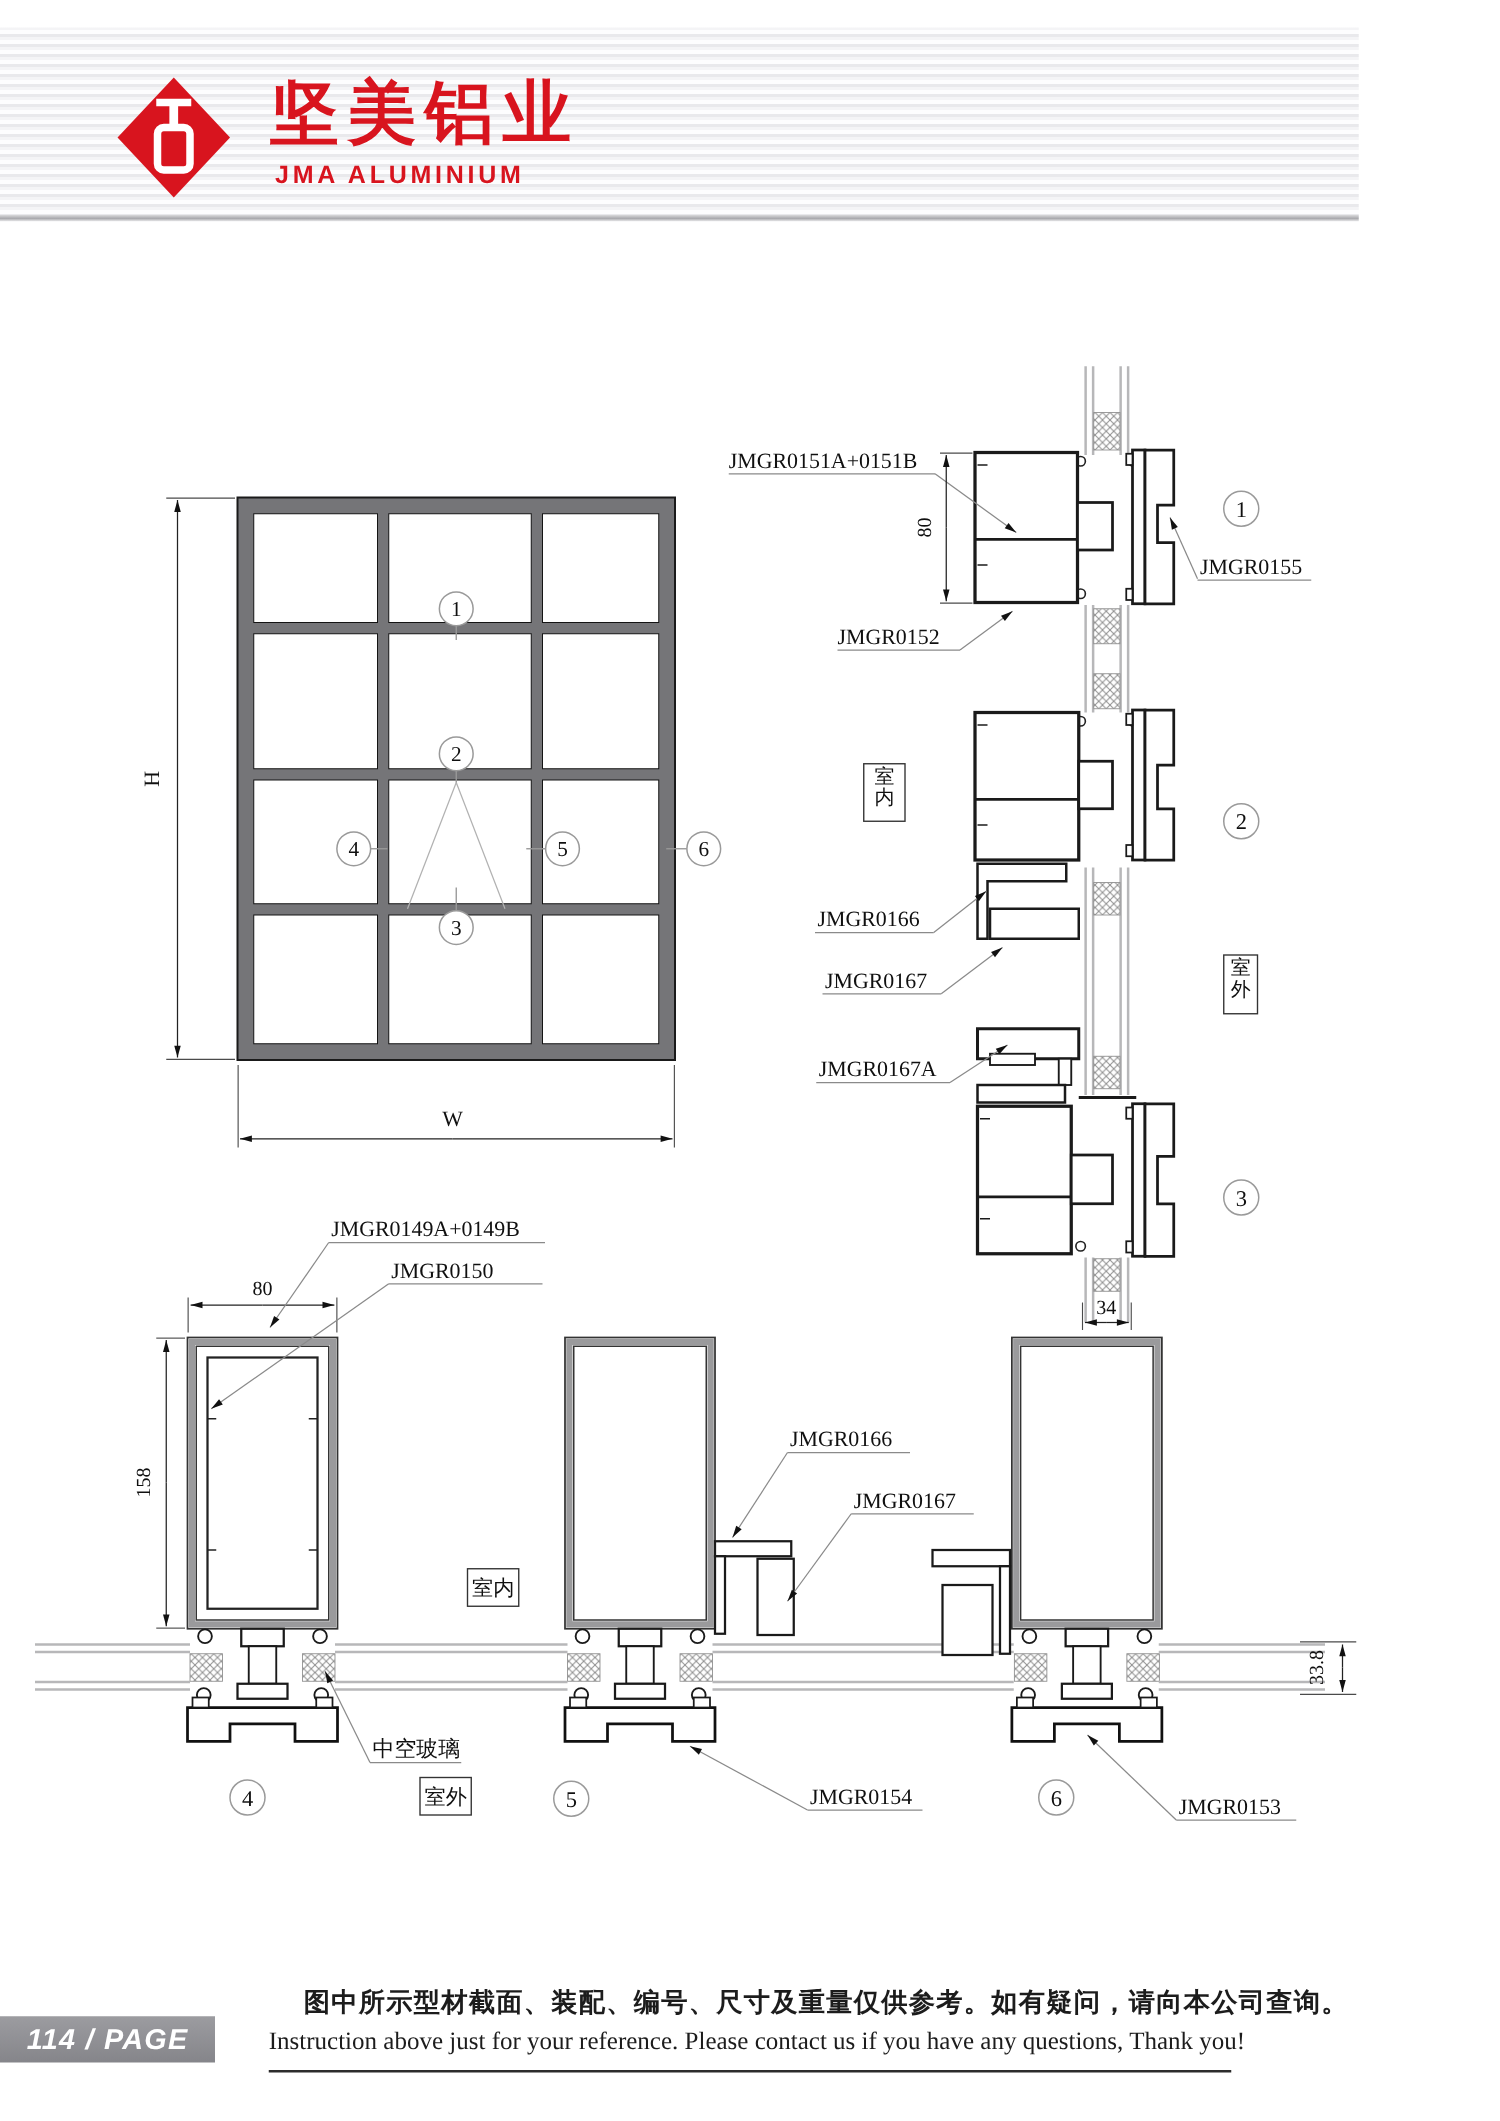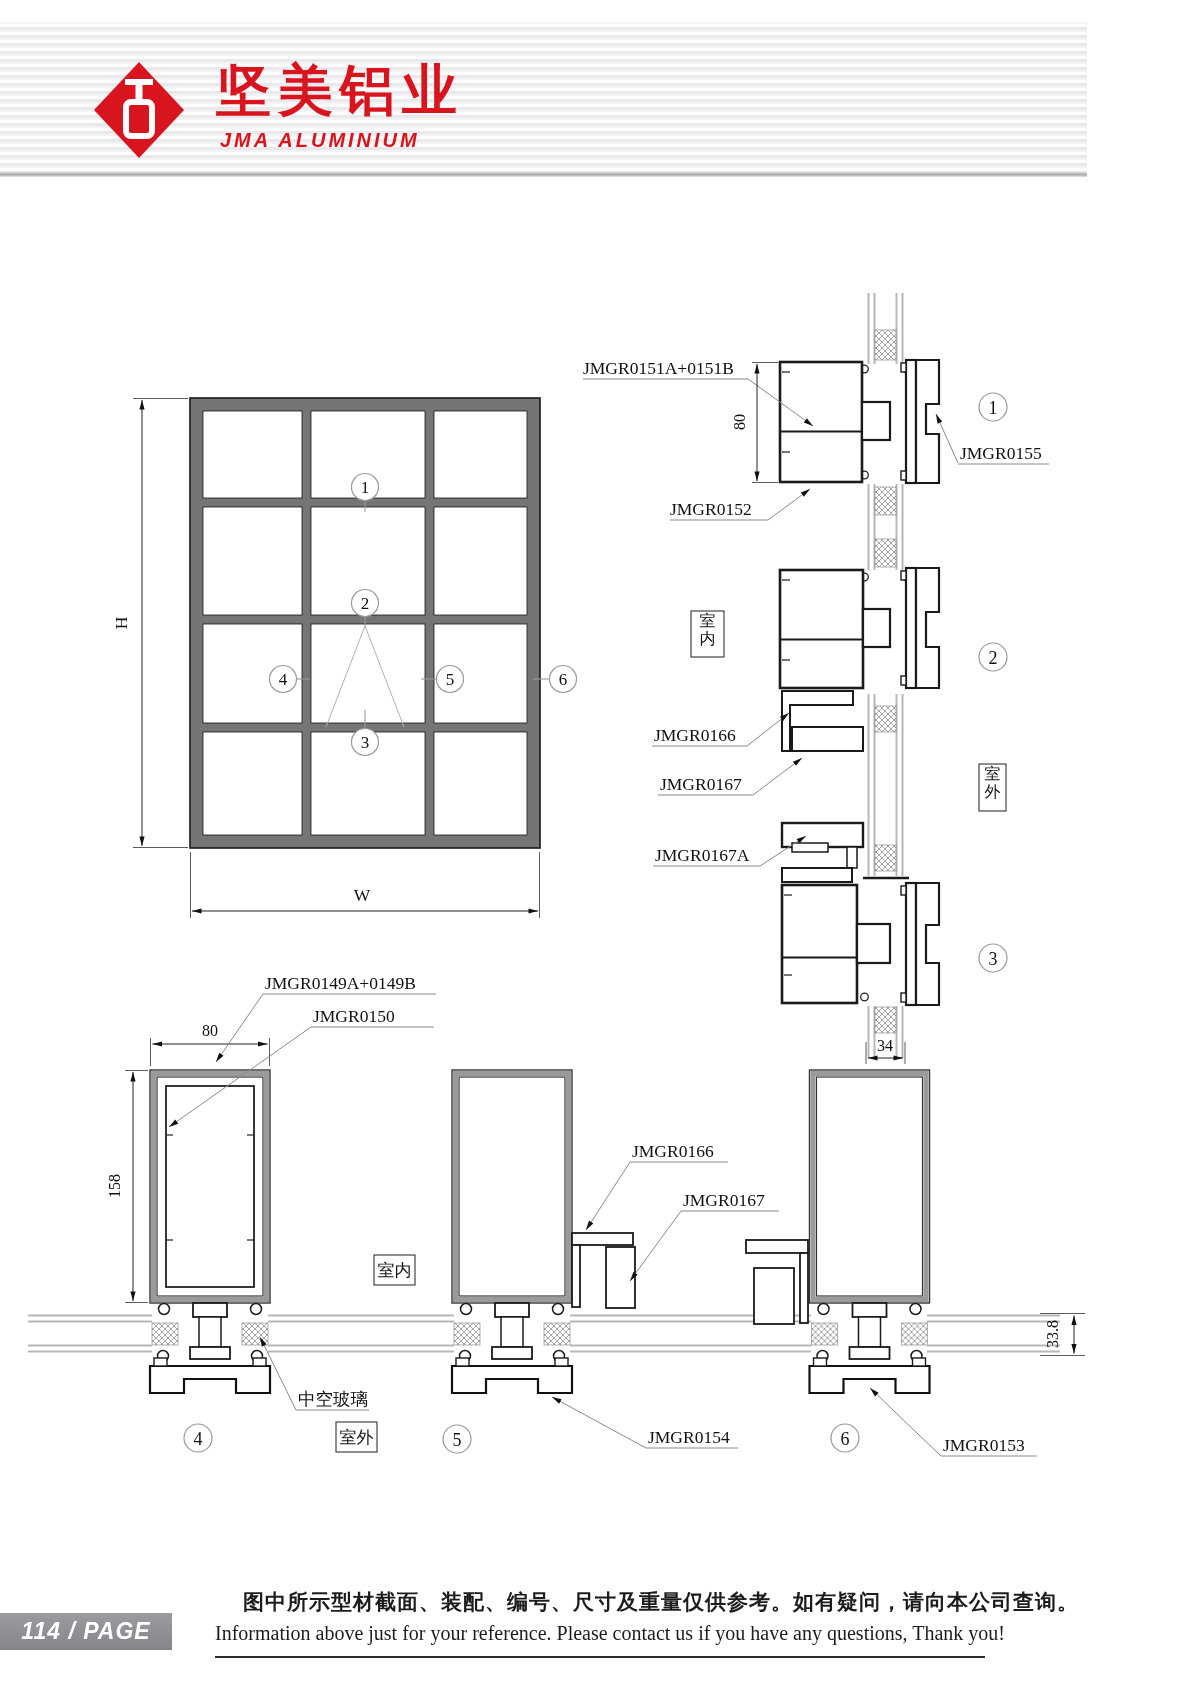--- a/index.html
+++ b/index.html
@@ -7,21 +7,21 @@
         font-family:"Liberation Sans",sans-serif;}
   
   .hdr-stripes{position:absolute;left:0;top:22px;width:1200px;height:150px;
     background:repeating-linear-gradient(180deg,#f4f4f6 0 2px,#fdfdfe 2px 5px,#e9e9ec 5px 8px);}
   .hdr-rule{position:absolute;left:0;top:172px;width:1200px;height:5px;
     background:linear-gradient(180deg,#d9d9db,#a9a9ad 55%,#e8e8ea);}
   .logo-diamond{position:absolute;left:92px;top:60px;width:94px;height:100px;}
   .brand-cn{position:absolute;left:216px;top:54px;font-size:55px;font-weight:bold;
     color:#d8141e;letter-spacing:7px;white-space:nowrap;}
   .brand-en{position:absolute;left:220px;top:129px;font-size:20px;font-weight:bold;
-    font-style:italic;color:#d8141e;letter-spacing:3px;white-space:nowrap;}
+    color:#d8141e;letter-spacing:3px;white-space:nowrap;}
   .title-cn{position:absolute;left:428px;top:76px;font-size:28px;font-weight:bold;
     color:#141414;letter-spacing:1px;white-space:nowrap;}
   .title-en{position:absolute;left:428px;top:112px;font-size:20px;color:#141414;
     font-family:"Liberation Serif","DejaVu Serif",serif;white-space:nowrap;}
   .drawing{position:absolute;left:0;top:0;}
   
   .note-cn{position:absolute;left:215px;top:1588px;font-size:21px;font-weight:bold;
     color:#1c1c1c;letter-spacing:1px;white-space:nowrap;margin-left:28px;}
   .note-en{position:absolute;left:215px;top:1622px;font-size:20px;color:#1c1c1c;
     font-family:"Liberation Serif","DejaVu Serif",serif;white-space:nowrap;}
@@ -378,16 +378,16 @@
       <circle cx="198" cy="1438" r="14" fill="#fff" stroke="#9a9a9a" stroke-width="1.2"></circle>
       <text class="tmk" x="198" y="1444.5" text-anchor="middle">4</text>
       <circle cx="457" cy="1439" r="14" fill="#fff" stroke="#9a9a9a" stroke-width="1.2"></circle>
       <text class="tmk" x="457" y="1445.5" text-anchor="middle">5</text>
       <circle cx="845" cy="1438" r="14" fill="#fff" stroke="#9a9a9a" stroke-width="1.2"></circle>
       <text class="tmk" x="845" y="1444.5" text-anchor="middle">6</text>
     </g>
   </svg>
 
   <div class="note-cn">图中所示型材截面、装配、编号、尺寸及重量仅供参考。如有疑问，请向本公司查询。</div>
-  <div class="note-en">Information above just for your reference. Please contact us if you have any questions, Thank you!</div>
+  <div class="note-en">Instruction above just for your reference. Please contact us if you have any questions, Thank you!</div>
   <div class="note-rule"></div>
   <div class="badge">114 / PAGE</div>
 </div>
 
 </body></html>

